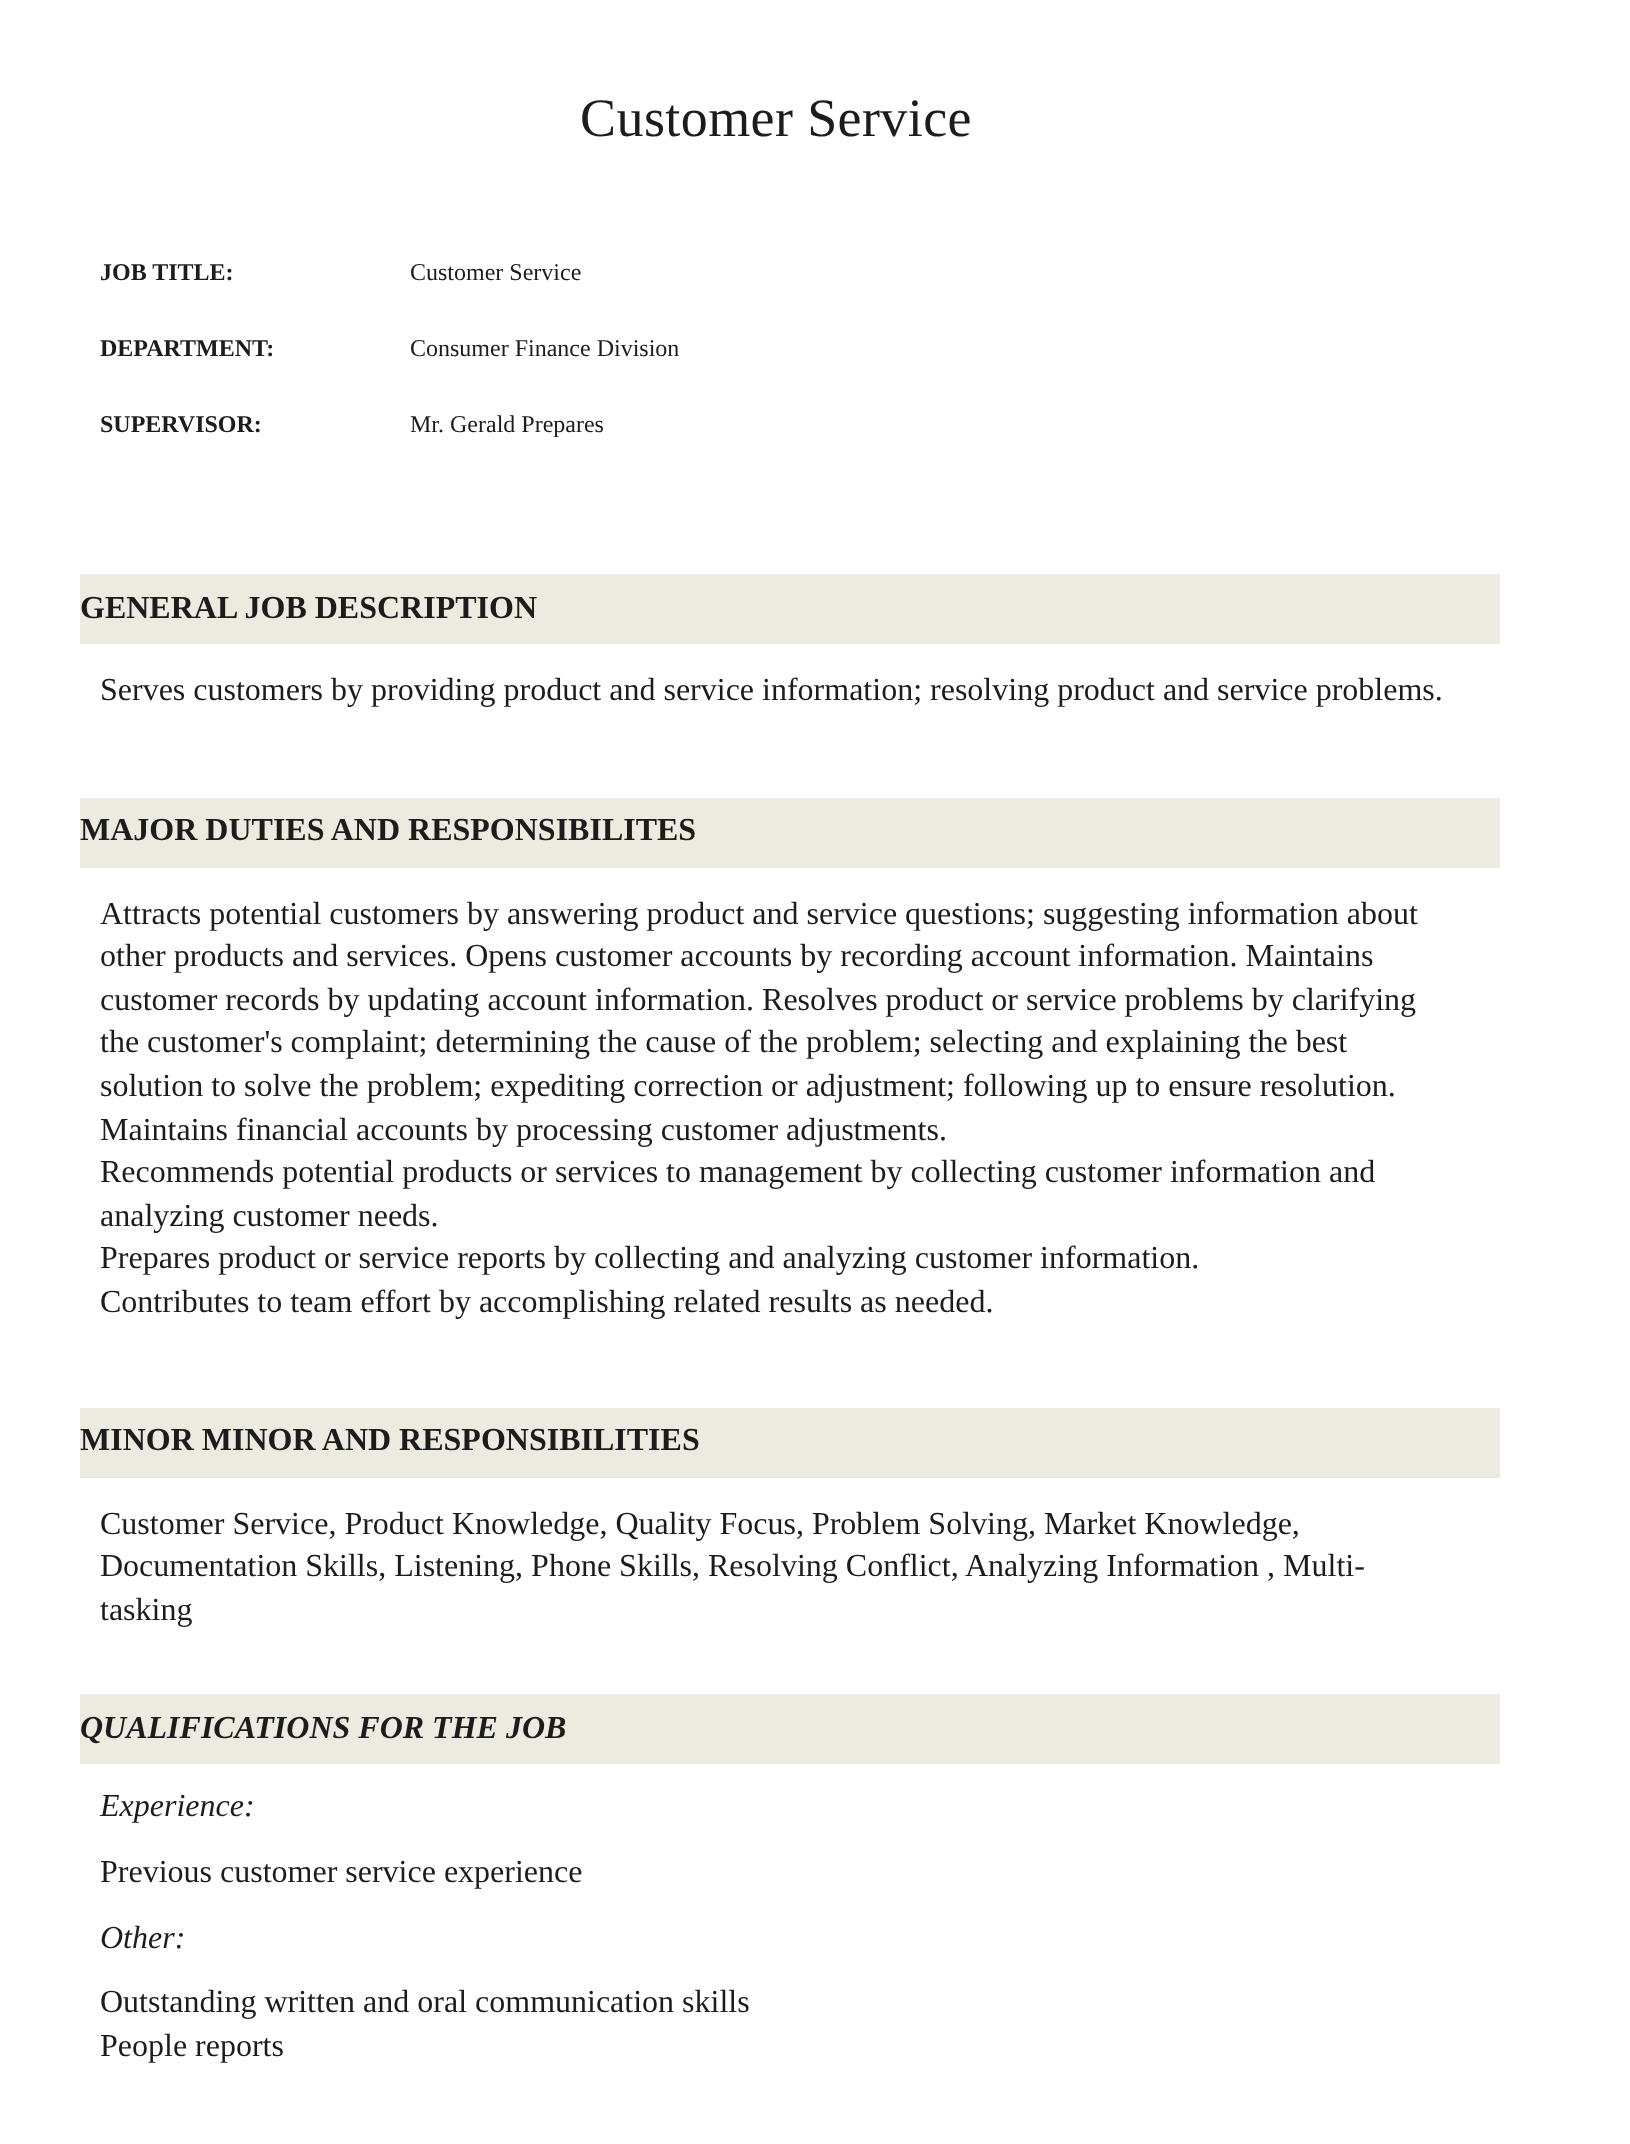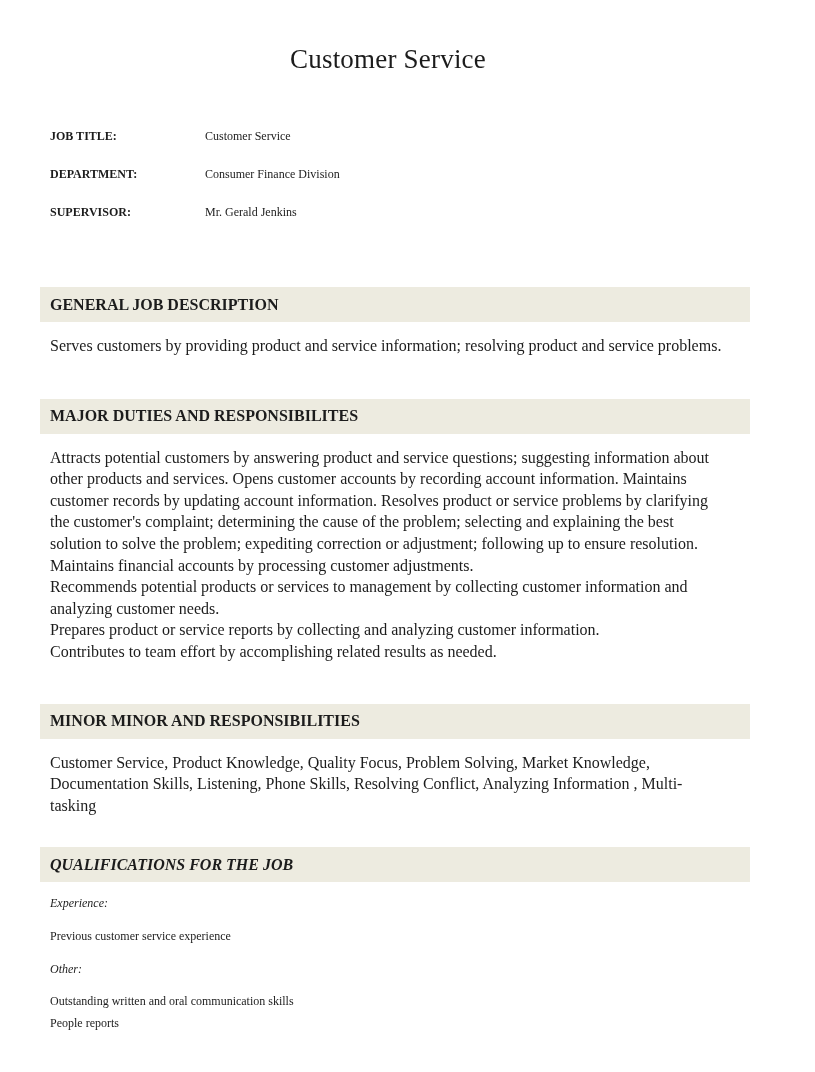--- a/index.html
+++ b/index.html
@@ -34,36 +34,36 @@
 
   .section-bar {
     background: #EDEBE0;
     font-weight: 700;
     font-size: 16px;
     height: 35px;
     display: flex;
     align-items: center;
     margin-left: -10px;
     margin-right: -24px;
-    padding-left: 10px;
+    padding-left: 0;
   }
   .sec-general .section-bar { margin-top: 66px; }
   .sec-major  .section-bar { margin-top: 42px; }
   .sec-minor  .section-bar { margin-top: 41px; }
   .sec-qual   .section-bar { margin-top: 31px; font-style: italic; }
 
   .section-body {
     margin-top: 13px;
     font-size: 16px;
     line-height: 21.6px;
     white-space: pre-line;
   }
   .qual-item {
     margin-top: 11px;
-    font-size: 12px;
+    font-size: 16px;
     line-height: 21.6px;
     white-space: pre-line;
   }
   .qual-item:first-of-type { margin-top: 14px; }
   .qual-item.italic { font-style: italic; }
 </style>
 </head>
 <body>
 
 <div class="page">
@@ -74,21 +74,21 @@
     <div class="info-row">
       <span class="info-label">JOB TITLE:</span>
       <span class="info-value">Customer Service</span>
     </div>
     <div class="info-row">
       <span class="info-label">DEPARTMENT:</span>
       <span class="info-value">Consumer Finance Division</span>
     </div>
     <div class="info-row">
       <span class="info-label">SUPERVISOR:</span>
-      <span class="info-value">Mr. Gerald Jenkins</span>
+      <span class="info-value">Mr. Gerald Prepares</span>
     </div>
   </div>
 
   <div class="section sec-general">
     <div class="section-bar">GENERAL JOB DESCRIPTION</div>
     <div class="section-body">Serves customers by providing product and service information; resolving product and service problems.</div>
   </div>
 
   <div class="section sec-major">
     <div class="section-bar">MAJOR DUTIES AND RESPONSIBILITES</div>

